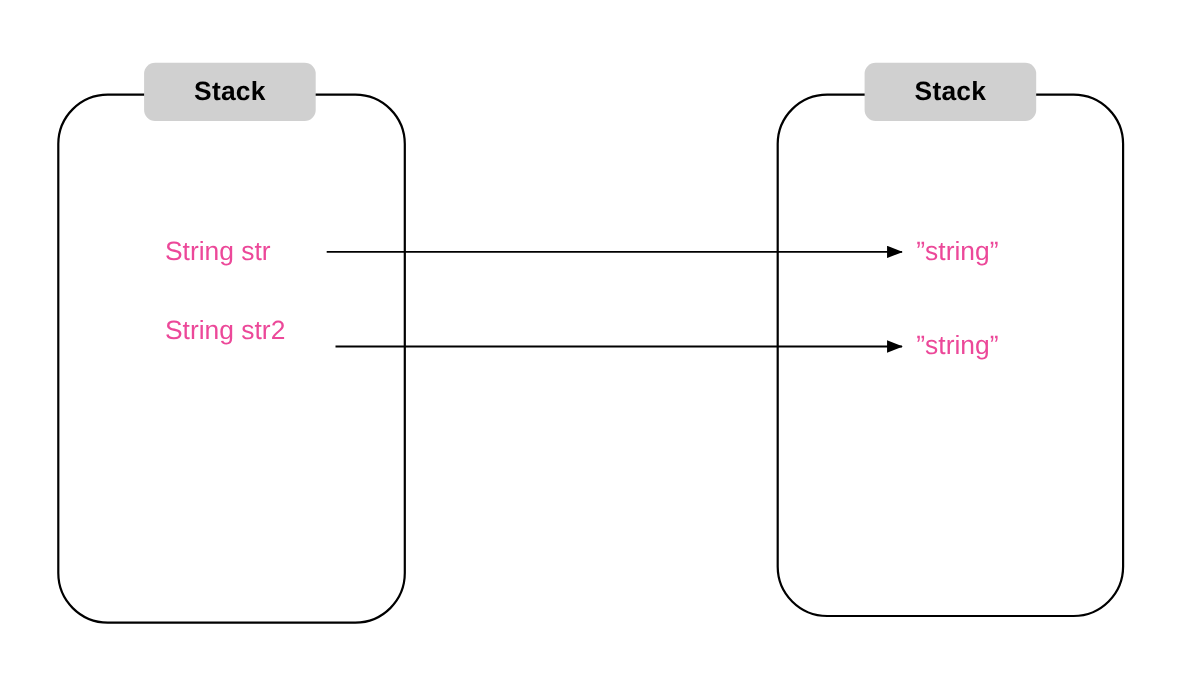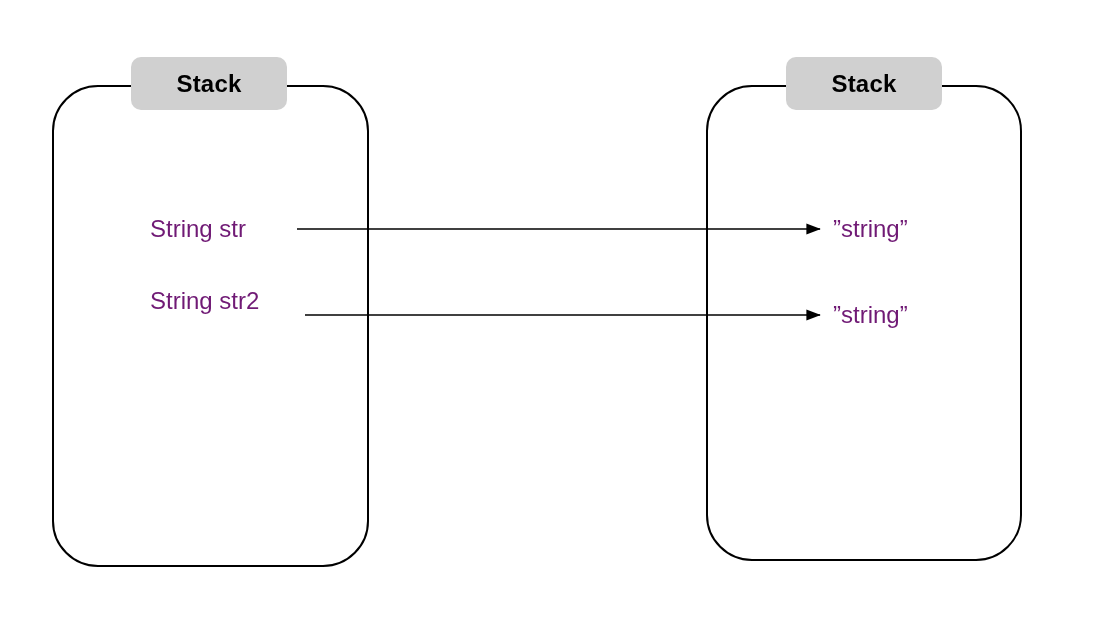--- a/index.html
+++ b/index.html
@@ -60,21 +60,21 @@
   #heap-badge {
     left: 786px;
     top: 57px;
     width: 156px;
     height: 53px;
   }
   
   .mem-text {
     position: absolute;
     font-size: 24px;
-    color: #701a75;
+    color: #ec4899;
     white-space: nowrap;
     line-height: 1;
   }
   #var-str      { left: 150px; top: 217px; }
   #var-str2     { left: 150px; top: 289px; }
   #value-str    { left: 833px; top: 217px; }
   #value-str2   { left: 833px; top: 303px; }
   
   #arrow-layer {
     position: absolute;

